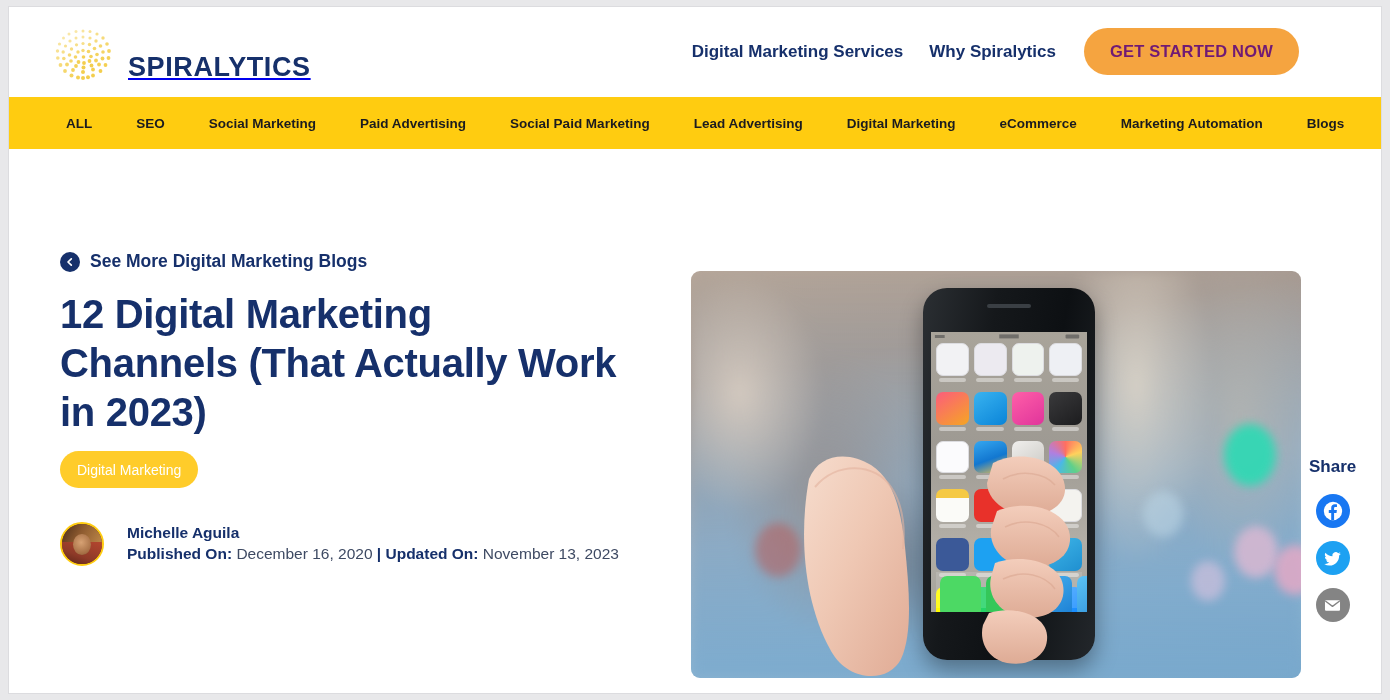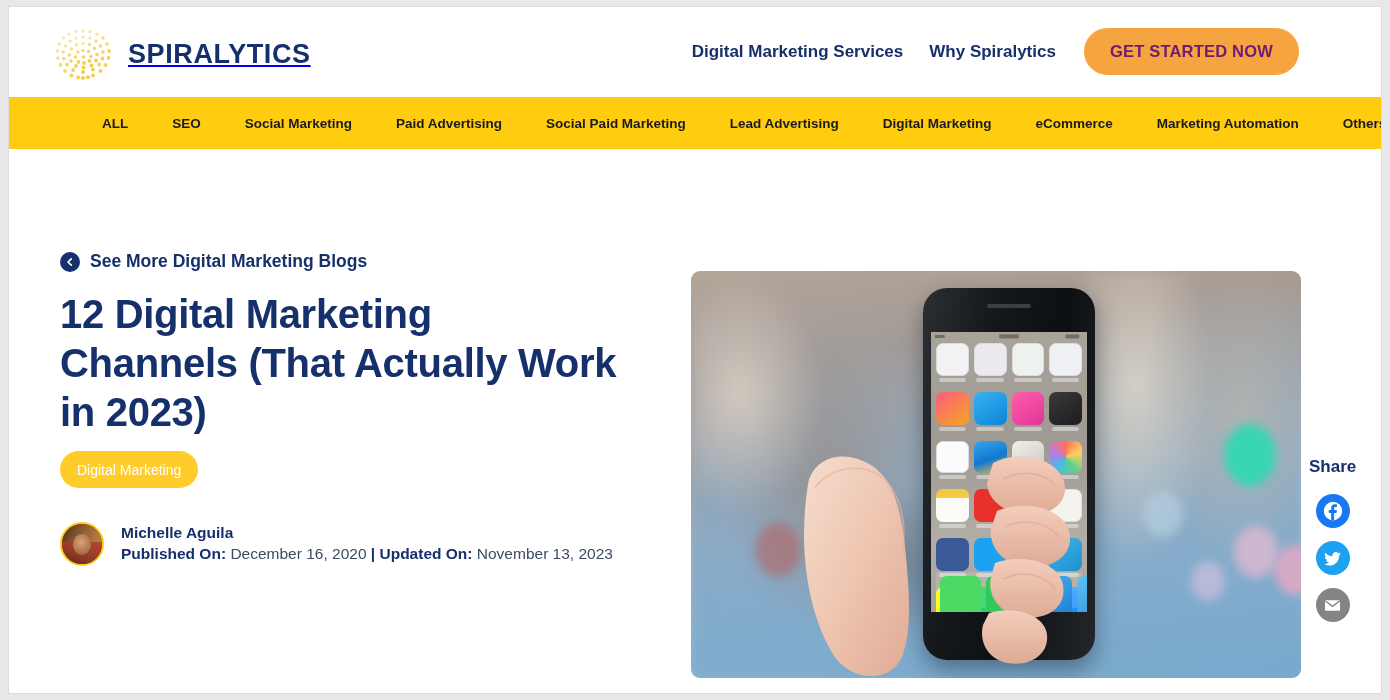--- a/index.html
+++ b/index.html
@@ -20,21 +20,21 @@
 
   
   .topbar {
     position: absolute; left: 0; top: 0;
     width: 1372px; height: 89px;
     background: #ffffff;
     display: flex; align-items: center;
   }
   .logo-wrap {
     position: absolute; left: 43px; top: 18px;
-    display: flex; align-items: center; gap: 14px;
+    display: flex; align-items: flex-end; gap: 14px;
   }
   .logo-mark { width: 62px; height: 58px; display: block; }
   .logo-word {
     font-size: 27px; font-weight: bold; color: #16306b;
     letter-spacing: 0.6px; font-family: "Liberation Sans", sans-serif;
   }
   .topnav {
     position: absolute; right: 82px; top: 0; height: 89px;
     display: flex; align-items: center; gap: 26px;
   }
@@ -50,21 +50,21 @@
     font-size: 16.5px; font-weight: bold; letter-spacing: .2px;
     font-family: "Liberation Sans", sans-serif; cursor: pointer;
     margin-left: 2px; white-space: nowrap;
   }
 
   
   .catbar {
     position: absolute; left: 0; top: 90px;
     width: 1372px; height: 52px;
     background: #ffcc10;
-    display: flex; align-items: center; padding-left: 36px;
+    display: flex; align-items: center;
   }
   .catbar .items {
     display: flex; align-items: center; gap: 0;
     margin-left: 57px;
   }
   .catbar a {
     font-size: 13.5px; font-weight: bold; color: #1b1b1f;
     text-decoration: none; white-space: nowrap;
     padding: 0 22px;
   }
@@ -96,21 +96,21 @@
   .tag {
     position: absolute; left: 51px; top: 302px;
     display: inline-flex; align-items: center;
     height: 37px; padding: 0 17px; border-radius: 19px;
     background: #ffcc2a; color: #ffffff;
     font-size: 14px; text-decoration: none;
   }
 
   .byline {
     position: absolute; left: 51px; top: 373px;
-    display: flex; align-items: center; gap: 17px;
+    display: flex; align-items: center; gap: 23px;
   }
   .avatar {
     width: 44px; height: 44px; border-radius: 50%;
     border: 2px solid #ffcc10; flex: none; overflow: hidden;
     background: #6b3a22; position: relative;
   }
   .avatar .a1 { position:absolute; left:0; top:0; width:100%; height:55%;
     background: linear-gradient(120deg,#4a2c18 0%,#8d5a2f 45%,#c08a4a 100%); }
   .avatar .a2 { position:absolute; left:0; bottom:0; width:100%; height:55%;
     background: linear-gradient(200deg,#b4462e 0%,#8e3a28 60%,#5a2417 100%); }
@@ -286,21 +286,21 @@
     <div class="items">
       <a href="#">ALL</a>
       <a href="#">SEO</a>
       <a href="#">Social Marketing</a>
       <a href="#">Paid Advertising</a>
       <a href="#">Social Paid Marketing</a>
       <a href="#">Lead Advertising</a>
       <a href="#">Digital Marketing</a>
       <a href="#">eCommerce</a>
       <a href="#">Marketing Automation</a>
-      <a href="#">Others</a>
+      <a href="#">Blogs</a>
 
     </div>
   </nav>
 
   <main class="content">
 
     <a class="backlink" href="#">
       <span class="back-circle">
         <svg width="10" height="10" viewBox="0 0 10 10">
           <polyline points="6.3,1.8 3,5 6.3,8.2" fill="none" stroke="#ffffff" stroke-width="1.7" stroke-linecap="round" stroke-linejoin="round"></polyline>

